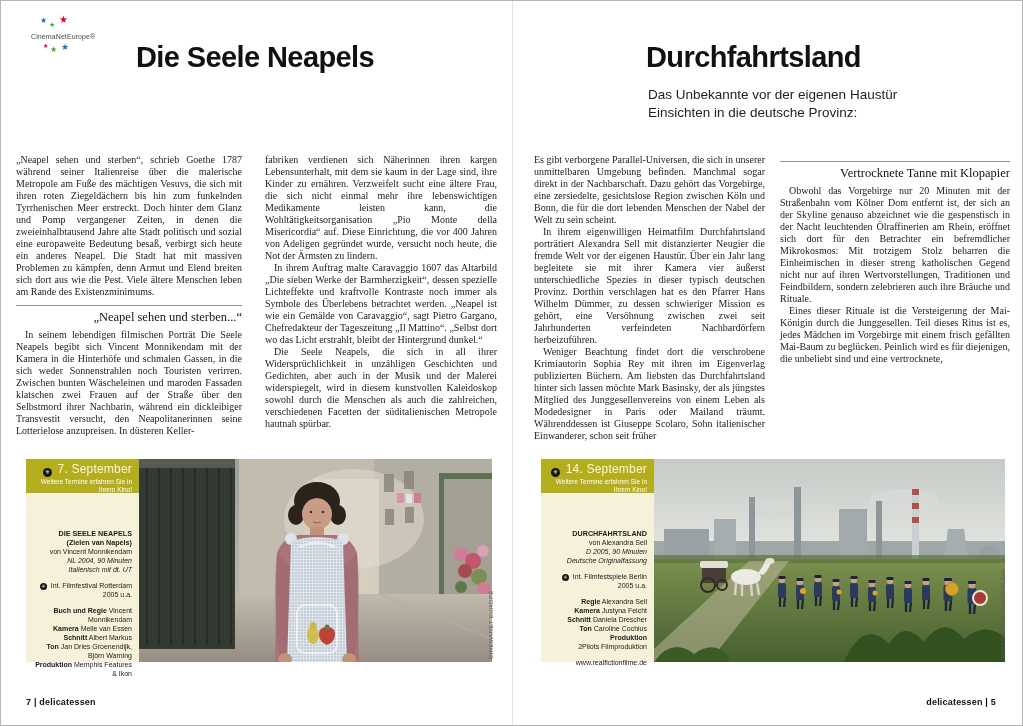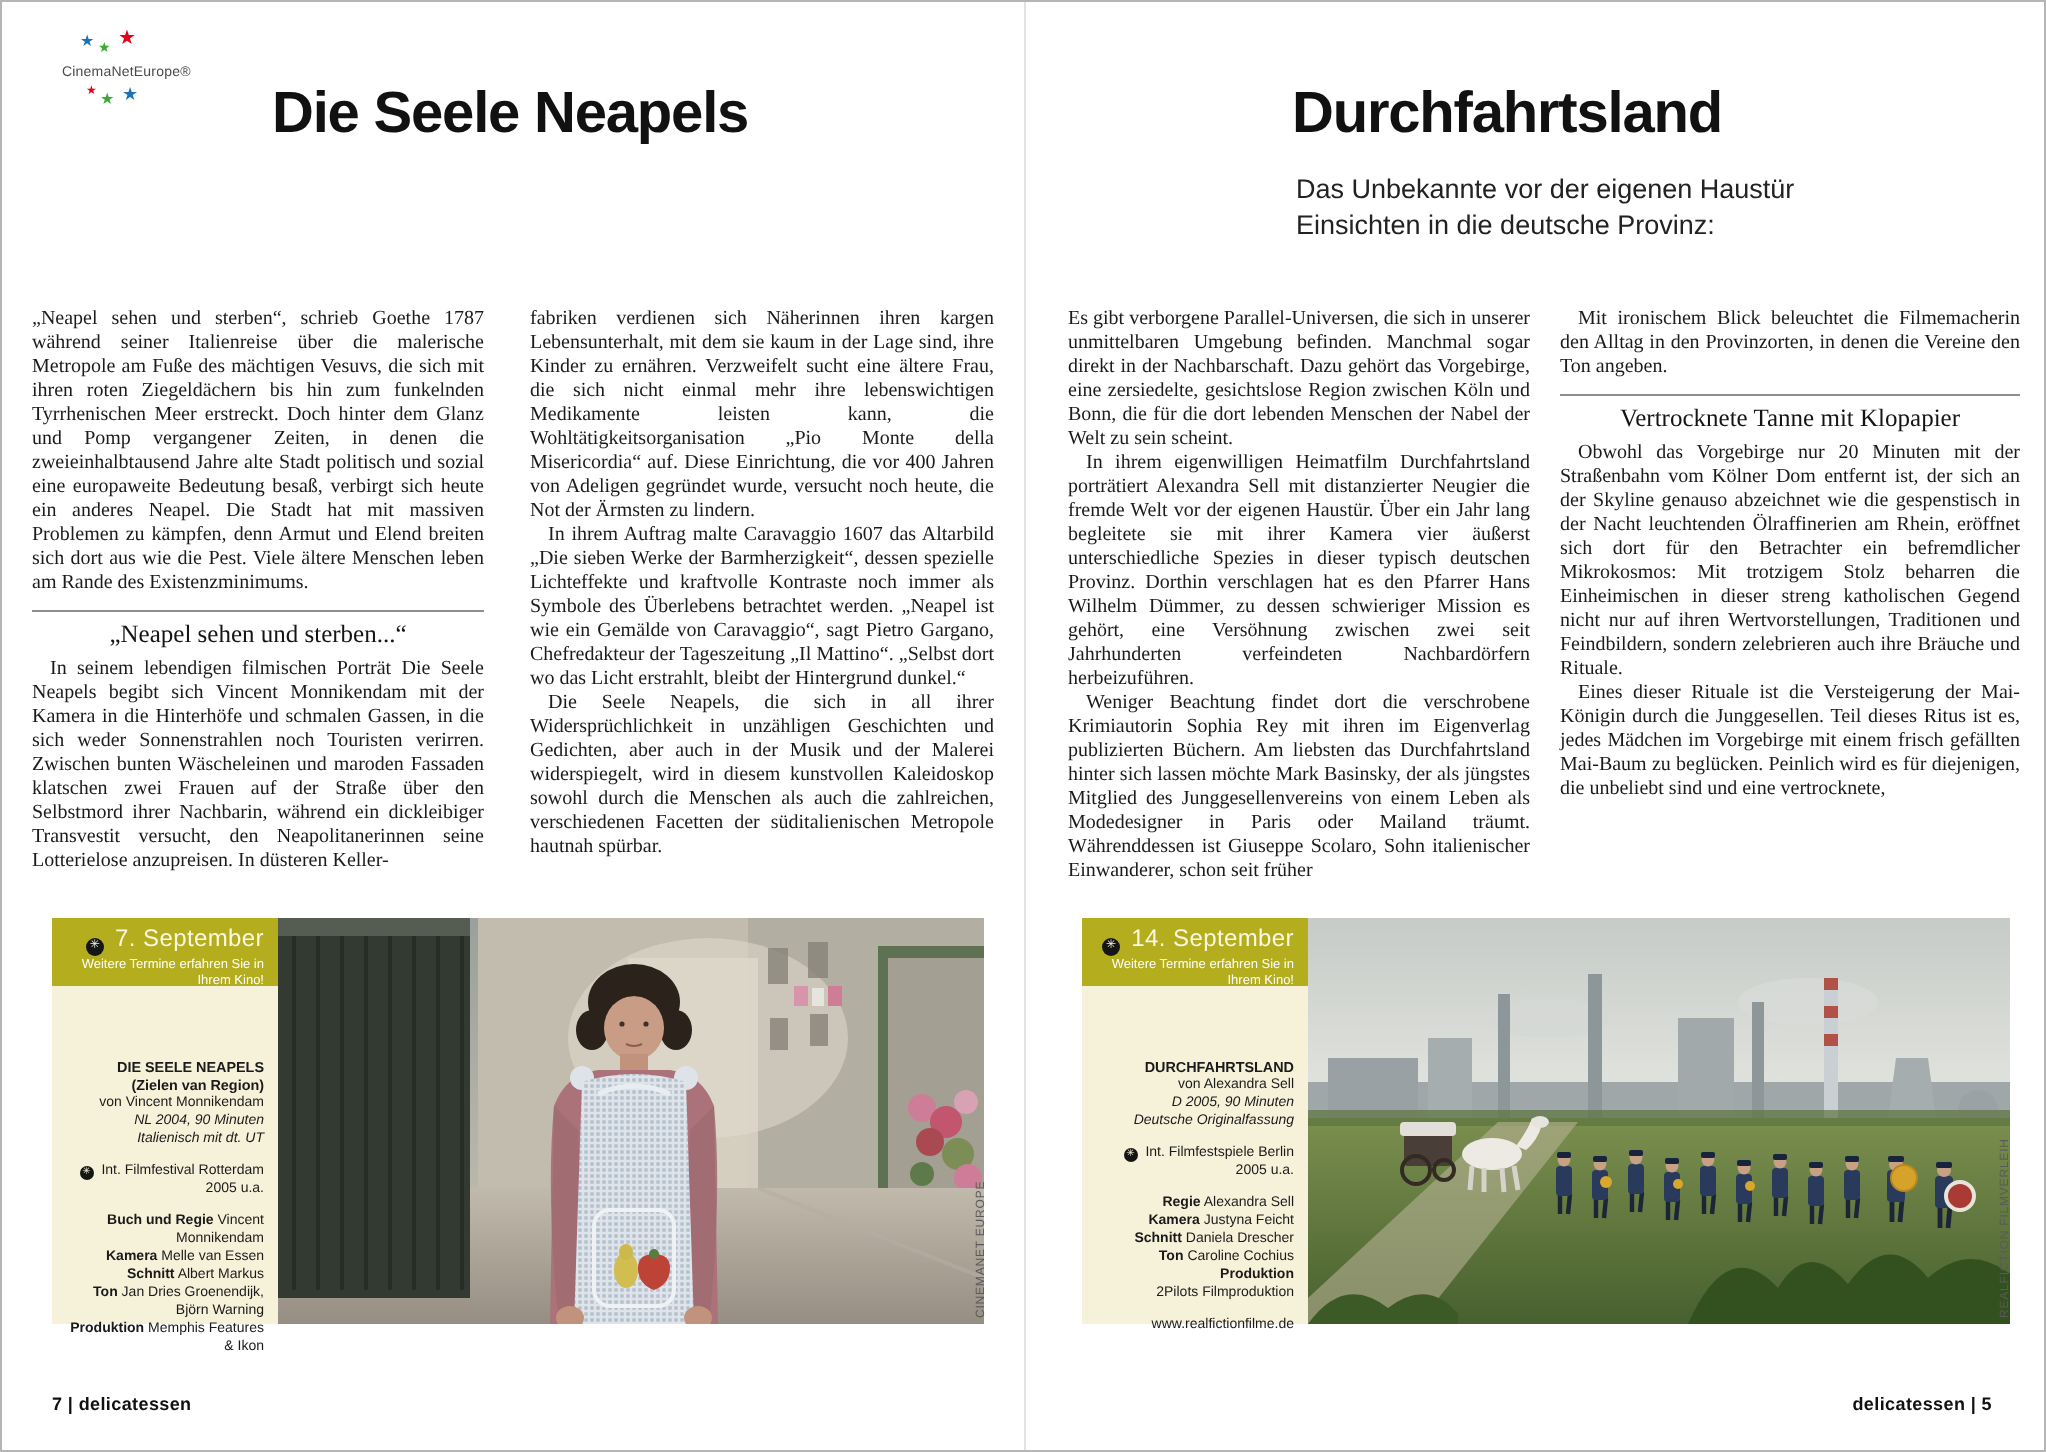--- a/index.html
+++ b/index.html
@@ -15,21 +15,21 @@
   .st-green{color:#3aaa35;}
   .st-blue{color:#1d71b8;}
 
   .headline{position:absolute;margin:0;font-size:29px;font-weight:bold;letter-spacing:-0.6px;color:#111;font-family:"Liberation Sans",sans-serif;}
   .subhead{position:absolute;font-size:13.5px;color:#222;line-height:18px;}
 
   
   .bodycol{position:absolute;top:153px;font-family:"Liberation Serif",serif;font-size:10px;line-height:12px;text-align:justify;color:#1b1b1b;hyphens:auto;}
   .bodycol p{margin:0;}
   .bodycol p.ind{text-indent:9px;}
-  .crosshead{font-family:"Liberation Serif",serif;font-size:12.5px;font-weight:normal;color:#141414;border-top:1px solid #8f8f8f;padding-top:5px;margin:7px 0 6px 0;text-align:center;}
+  .crosshead{font-family:"Liberation Serif",serif;font-size:12.5px;font-weight:normal;color:#141414;border-top:1px solid #8f8f8f;padding-top:5px;margin:7px 0 6px 0;text-align:right;}
 
   
   .infobox{position:absolute;top:458px;width:113px;height:203px;}
   .infobox .hd{background:#b4ad1d;height:34px;box-sizing:border-box;padding:3px 7px 0 3px;text-align:right;}
   .hd .date{font-size:12px;color:#fbf7e2;letter-spacing:0.2px;}
   .hd .note{font-size:6.5px;color:#ffffff;line-height:7.5px;margin-top:1px;}
   .infobox .bd{background:#f6f2da;height:169px;box-sizing:border-box;padding:36px 7px 0 4px;text-align:right;font-size:7px;line-height:9px;color:#1a1a1a;}
   .bd .b,.hd .b{font-weight:bold;}
   .bd .ft{font-weight:bold;font-size:7.2px;}
   .bd .it{font-style:italic;}
@@ -73,21 +73,21 @@
     <p class="ind">Die Seele Neapels, die sich in all ihrer Widersprüchlichkeit in unzähligen Geschichten und Gedichten, aber auch in der Musik und der Malerei widerspiegelt, wird in diesem kunstvollen Kaleidoskop sowohl durch die Menschen als auch die zahlreichen, verschiedenen Facetten der süditalienischen Metropole hautnah spürbar.</p>
   </div>
 
   <div class="infobox" style="left:25px;">
     <div class="hd">
       <div class="date"><span class="star-ic">✳</span> <span>7. September</span></div>
       <div class="note">Weitere Termine erfahren Sie in Ihrem Kino!</div>
     </div>
     <div class="bd">
       <div class="ft">DIE SEELE NEAPELS</div>
-      <div class="ft">(Zielen van Region)</div>
+      <div class="ft">(Zielen van Napels)</div>
       <div>von Vincent Monnikendam</div>
       <div class="it">NL 2004, 90 Minuten</div>
       <div class="it">Italienisch mit dt. UT</div>
       <div class="gap"></div>
       <div><span class="star-ic sm">✳</span> <span>Int. Filmfestival Rotterdam 2005 u.a.</span></div>
       <div class="gap"></div>
       <div class="cr"><span class="b">Buch und Regie</span> <span>Vincent Monnikendam</span></div>
       <div class="cr"><span class="b">Kamera</span> <span>Melle van Essen</span></div>
       <div class="cr"><span class="b">Schnitt</span> <span>Albert Markus</span></div>
       <div class="cr"><span class="b">Ton</span> <span>Jan Dries Groenendijk, Björn Warning</span></div>
@@ -188,21 +188,20 @@
     <div>Das Unbekannte vor der eigenen Haustür</div>
     <div>Einsichten in die deutsche Provinz:</div>
   </div>
 
   <div class="bodycol" style="left:533px;width:231px;">
     <p>Es gibt verborgene Parallel-Universen, die sich in unserer unmittelbaren Umgebung befinden. Manchmal sogar direkt in der Nachbarschaft. Dazu gehört das Vorgebirge, eine zersiedelte, gesichtslose Region zwischen Köln und Bonn, die für die dort lebenden Menschen der Nabel der Welt zu sein scheint.</p>
     <p class="ind">In ihrem eigenwilligen Heimatfilm Durchfahrtsland porträtiert Alexandra Sell mit distanzierter Neugier die fremde Welt vor der eigenen Haustür. Über ein Jahr lang begleitete sie mit ihrer Kamera vier äußerst unterschiedliche Spezies in dieser typisch deutschen Provinz. Dorthin verschlagen hat es den Pfarrer Hans Wilhelm Dümmer, zu dessen schwieriger Mission es gehört, eine Versöhnung zwischen zwei seit Jahrhunderten verfeindeten Nachbardörfern herbeizuführen.</p>
     <p class="ind">Weniger Beachtung findet dort die verschrobene Krimiautorin Sophia Rey mit ihren im Eigenverlag publizierten Büchern. Am liebsten das Durchfahrtsland hinter sich lassen möchte Mark Basinsky, der als jüngstes Mitglied des Junggesellenvereins von einem Leben als Modedesigner in Paris oder Mailand träumt. Währenddessen ist Giuseppe Scolaro, Sohn italienischer Einwanderer, schon seit früher</p>
   </div>
   <div class="bodycol" style="left:779px;width:230px;">
-    <p class="ind">Mit ironischem Blick beleuchtet die Filmemacherin den Alltag in den Provinzorten, in denen die Vereine den Ton angeben.</p>
     <h3 class="crosshead">Vertrocknete Tanne mit Klopapier</h3>
     <p class="ind">Obwohl das Vorgebirge nur 20 Minuten mit der Straßenbahn vom Kölner Dom entfernt ist, der sich an der Skyline genauso abzeichnet wie die gespenstisch in der Nacht leuchtenden Ölraffinerien am Rhein, eröffnet sich dort für den Betrachter ein befremdlicher Mikrokosmos: Mit trotzigem Stolz beharren die Einheimischen in dieser streng katholischen Gegend nicht nur auf ihren Wertvorstellungen, Traditionen und Feindbildern, sondern zelebrieren auch ihre Bräuche und Rituale.</p>
     <p class="ind">Eines dieser Rituale ist die Versteigerung der Mai-Königin durch die Junggesellen. Teil dieses Ritus ist es, jedes Mädchen im Vorgebirge mit einem frisch gefällten Mai-Baum zu beglücken. Peinlich wird es für diejenigen, die unbeliebt sind und eine vertrocknete,</p>
   </div>
 
   <div class="infobox" style="left:540px;">
     <div class="hd">
       <div class="date"><span class="star-ic">✳</span> <span>14. September</span></div>
       <div class="note">Weitere Termine erfahren Sie in Ihrem Kino!</div>
     </div>

